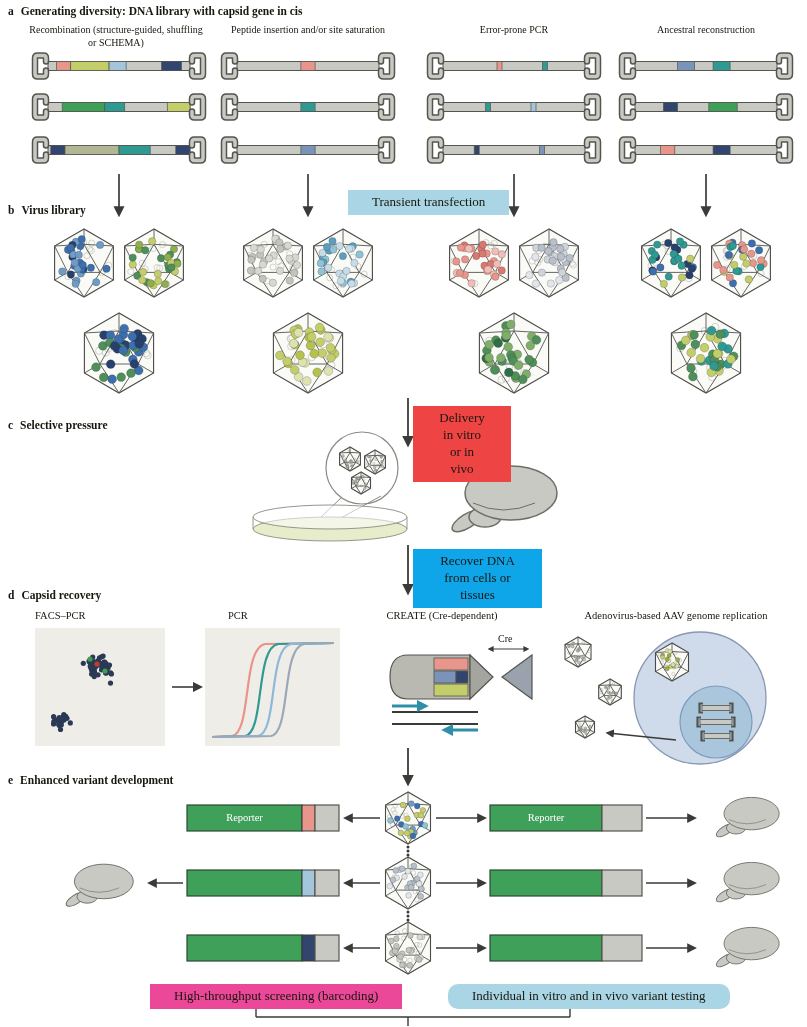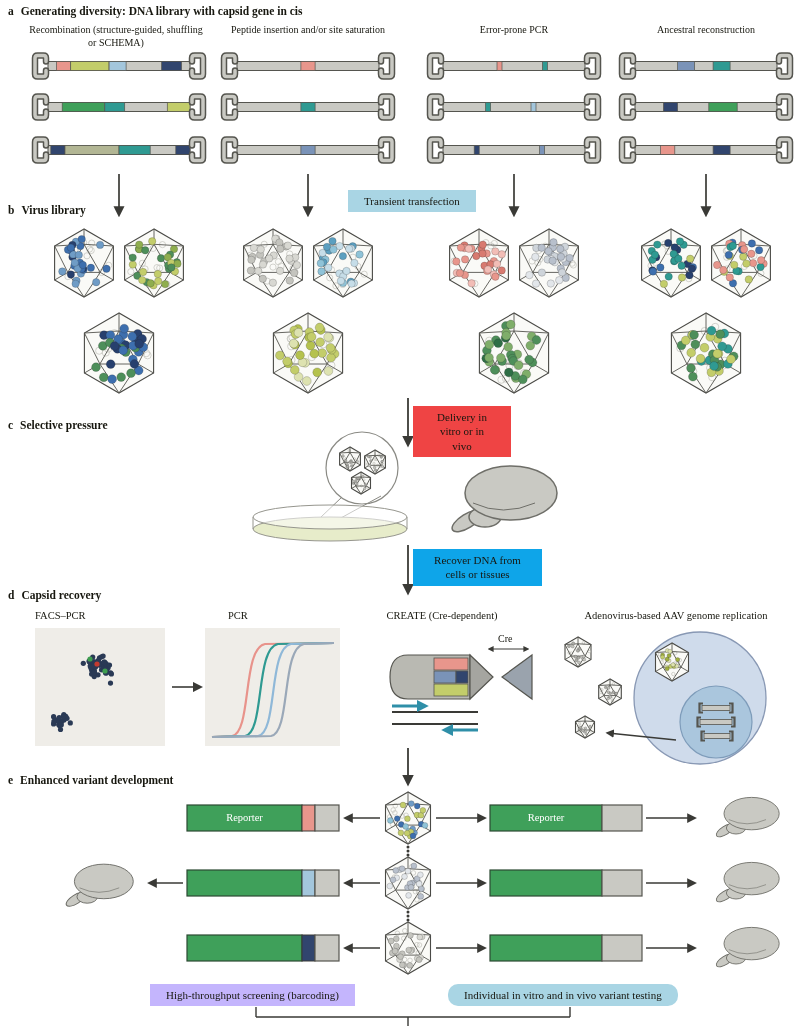--- a/index.html
+++ b/index.html
@@ -3,21 +3,21 @@
 <meta charset="utf-8">
 <style>
   * { box-sizing: border-box; }
   body { margin:0; background:#ffffff; }
   .fig { position:relative; width:807px; height:1027px; background:#ffffff;
          font-family:Liberation Serif, serif; color:#17170f; overflow:hidden; }
   .fig svg { position:absolute; left:0; top:0; }
   .ptitle { position:absolute; font-size:11.5px; font-weight:bold; white-space:nowrap; }
   .plab { margin-right:7px; }
   .colhead { position:absolute; font-size:10px; text-align:center; line-height:1.25; }
-  .bluebox { position:absolute; font-size:11px; padding:4px 16px; text-align:center; line-height:1.3; }
+  .bluebox { position:absolute; font-size:13px; padding:4px 24px; text-align:center; line-height:1.3; }
   .mlabel { position:absolute; font-size:10.5px; }
   .mlabel.center { text-align:center; }
   .reporter { position:absolute; font-size:10.5px; color:#ffffff; text-align:center;
               height:39px; line-height:26px; }
   .cre { position:absolute; font-size:10px; }
 </style>
 </head>
 <body>
 
 <div class="fig">
@@ -1337,15 +1337,15 @@
   <div class="mlabel" style="left:228px;top:610px">PCR</div>
   <div class="mlabel center" style="left:352px;top:610px;width:180px">CREATE (Cre-dependent)</div>
   <div class="mlabel center" style="left:552px;top:610px;width:248px">Adenovirus-based AAV genome replication</div>
   <div class="cre" style="left:498px;top:633px">Cre</div>
 
   <div class="ptitle" style="left:8px;top:774px"><span class="plab">e</span><span>Enhanced variant development</span></div>
 
   <div class="reporter" style="left:187px;top:805px;width:115px">Reporter</div>
   <div class="reporter" style="left:490px;top:805px;width:112px">Reporter</div>
 
-  <div class="bluebox" style="left: 150px; top: 984px; background: #c4b5fd;">High-throughput screening (barcoding)</div>
+  <div class="bluebox" style="left: 150px; top: 984px; background: #ec4899;">High-throughput screening (barcoding)</div>
   <div class="bluebox" style="left: 448px; top: 984px; background: rgb(169, 213, 228); border-radius: 10px;">Individual in vitro and in vivo variant testing</div>
 </div>
 
 </body></html>

